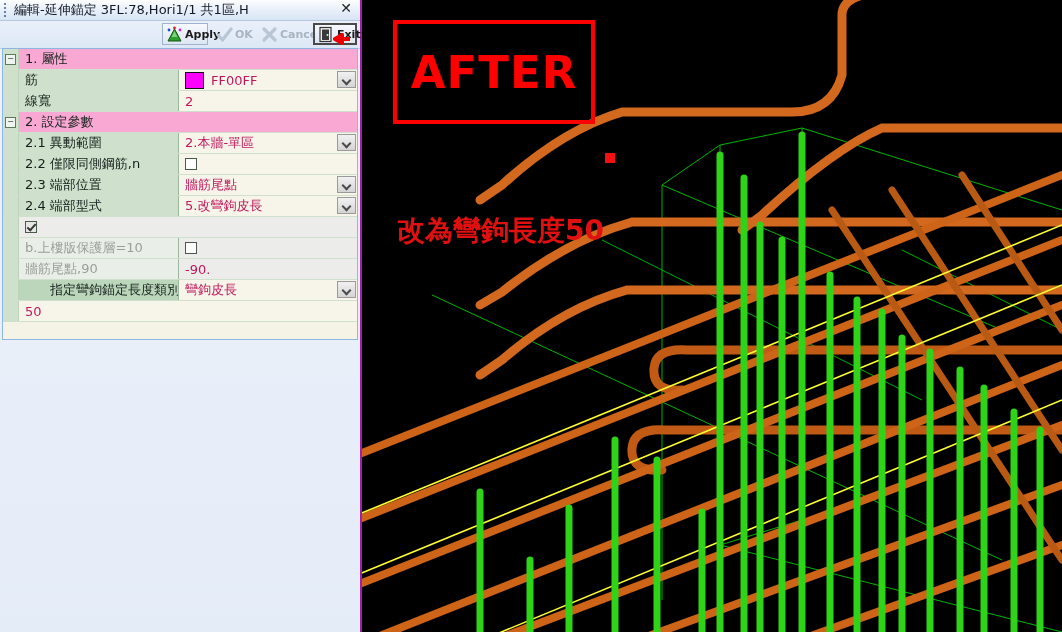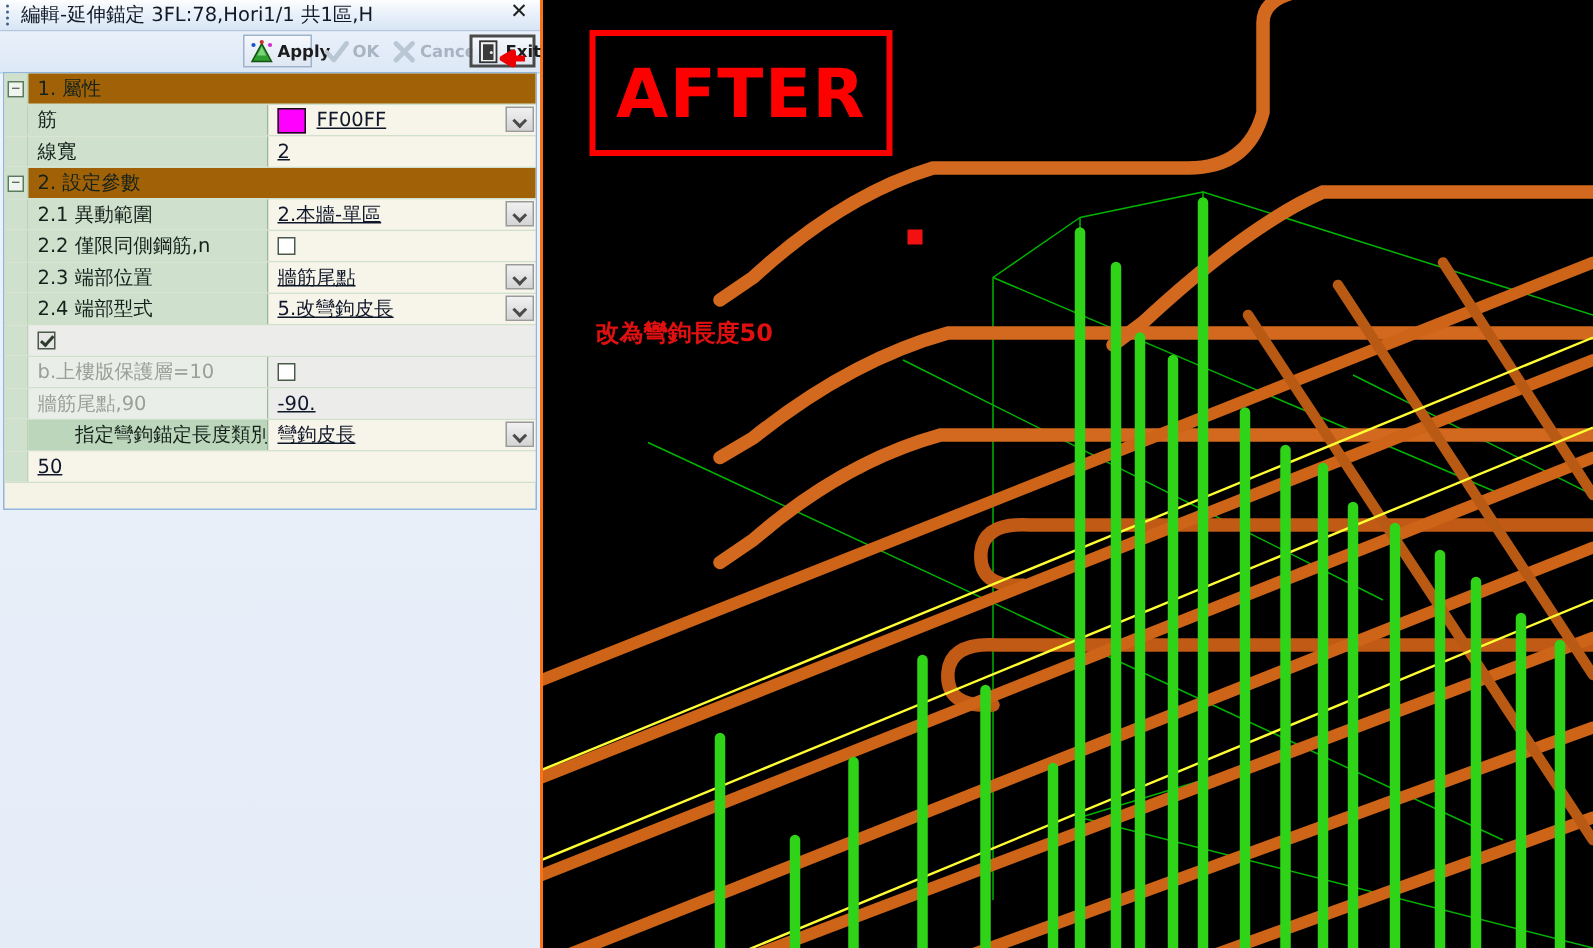--- a/index.html
+++ b/index.html
@@ -1,21 +1,21 @@
 <!DOCTYPE html>
 <html><head>
 <meta charset="utf-8">
 <style>
   html,body{margin:0;padding:0;background:#000;}
   body{width:1062px;height:632px;overflow:hidden;font-family:"DejaVu Sans","Liberation Sans",sans-serif;}
   #root{position:relative;width:1062px;height:632px;}
 
   
   .panel{position:absolute;left:0;top:0;width:362px;height:632px;background:#f5f2e6;
-         border-right:2px solid #f97316;box-sizing:border-box;}
+         border-right:2px solid #a21caf;box-sizing:border-box;}
   .panel-inner{position:absolute;left:0;top:0;width:360px;height:632px;
          background:linear-gradient(#eef3fb,#e4ecf8);box-sizing:border-box;}
 
   .titlebar{position:relative;height:20px;
         background:linear-gradient(180deg,#fdfefe 0%,#eaf1fa 45%,#d8e5f5 100%);
         border-bottom:1px solid #b5c7de;}
   .grip{position:absolute;left:4px;top:3px;width:3px;height:14px;}
   .grip i{display:block;width:2px;height:2px;background:#3f5c87;margin-bottom:2px;border-radius:1px;}
   .title-text{position:absolute;left:14px;top:1px;font-size:13px;color:#101a28;
         font-family:"DejaVu Sans","Liberation Sans",sans-serif;white-space:nowrap;}
@@ -37,23 +37,23 @@
         background:#f5f2e6;border:1px solid #8fb6e0;box-sizing:border-box;}
   .row{display:flex;height:21px;box-sizing:border-box;border-bottom:1px solid #cfe0cd;}
   .gutter{width:16px;flex:0 0 16px;background:#cfe0cd;border-right:1px solid #bcd3ba;
           display:flex;align-items:center;justify-content:center;box-sizing:border-box;}
   .expander{width:9px;height:9px;border:1px solid #5e7a5c;background:#eef5ee;
           font-size:8px;line-height:7px;text-align:center;color:#2c3d2b;cursor:pointer;}
   .lbl-cell{flex:0 0 160px;width:160px;background:#cfe0cd;padding-left:6px;
           display:flex;align-items:center;font-size:13px;color:#14201a;box-sizing:border-box;
           border-right:1px solid #9ab79d;white-space:nowrap;overflow:hidden;}
   .val-cell{flex:1;background:#f7f4e9;padding-left:6px;display:flex;align-items:center;
-          font-size:13px;color:#0f172a;box-sizing:border-box;position:relative;white-space:nowrap;overflow:hidden;text-decoration:underline;}
-
-  .row.group .lbl-cell{flex:1 1 auto;width:auto;background:#a16207;font-size:13px;
+          font-size:13px;color:#be185d;box-sizing:border-box;position:relative;white-space:nowrap;overflow:hidden;}
+
+  .row.group .lbl-cell{flex:1 1 auto;width:auto;background:#f9a8d4;font-size:13px;
           color:#15221b;border-right:none;}
   .row.group{background:#cfe0cd;}
   .row.dim .lbl-cell{color:#9a9f98;background:#e9eee8;}
   .row.dim .val-cell{background:#ececeb;}
   .row.sel .lbl-cell{background:#bcd6bb;padding-left:31px;}
 
   .swatch{width:17px;height:15px;background:#FF00FF;border:1px solid #111;margin-right:7px;flex:0 0 17px;}
   .chk{width:12px;height:12px;border:1px solid #4a5a4a;background:#fff;display:inline-block;
        position:relative;box-sizing:border-box;}
   .chk.on{background:#e6e6e6;}
@@ -61,25 +61,25 @@
        border:solid #2e3b2e;border-width:0 2px 2px 0;transform:rotate(42deg);}
   .ddbtn{position:absolute;right:1px;top:1px;width:19px;height:17px;
        background:linear-gradient(180deg,#f1f1f1,#d4d4d4);border:1px solid #9a9a9a;
        box-sizing:border-box;cursor:pointer;}
   .ddbtn:after{content:"";position:absolute;left:5px;top:5px;width:5px;height:5px;
        border:solid #4a4a4a;border-width:0 2px 2px 0;transform:rotate(45deg);}
 
   
   .viewport{position:absolute;left:362px;top:0;width:700px;height:632px;background:#000;overflow:hidden;}
   .vp-svg{position:absolute;left:0;top:0;width:700px;height:632px;display:block;}
-  .after-box{position:absolute;left:31px;top:20px;width:202px;height:84px;
+  .after-box{position:absolute;left:31px;top:20px;width:202px;height:104px;
        border:4px solid #fe0000;box-sizing:border-box;display:flex;align-items:center;justify-content:center;}
   .after-text{font-size:45px;font-weight:bold;color:#fe0000;letter-spacing:1px;
        font-family:"DejaVu Sans","Liberation Sans",sans-serif;line-height:1;}
-  .note-text{position:absolute;left:35px;top:212px;font-size:16px;font-weight:bold;color:#e01010;
+  .note-text{position:absolute;left:35px;top:212px;font-size:28px;font-weight:bold;color:#e01010;
        font-family:"DejaVu Sans",sans-serif;white-space:nowrap;}
   .marker{position:absolute;left:243px;top:153px;width:10px;height:10px;background:#f21010;}
 </style>
 </head>
 <body>
 
 <div id="root">
 
   <div class="panel">
    <div class="panel-inner">

